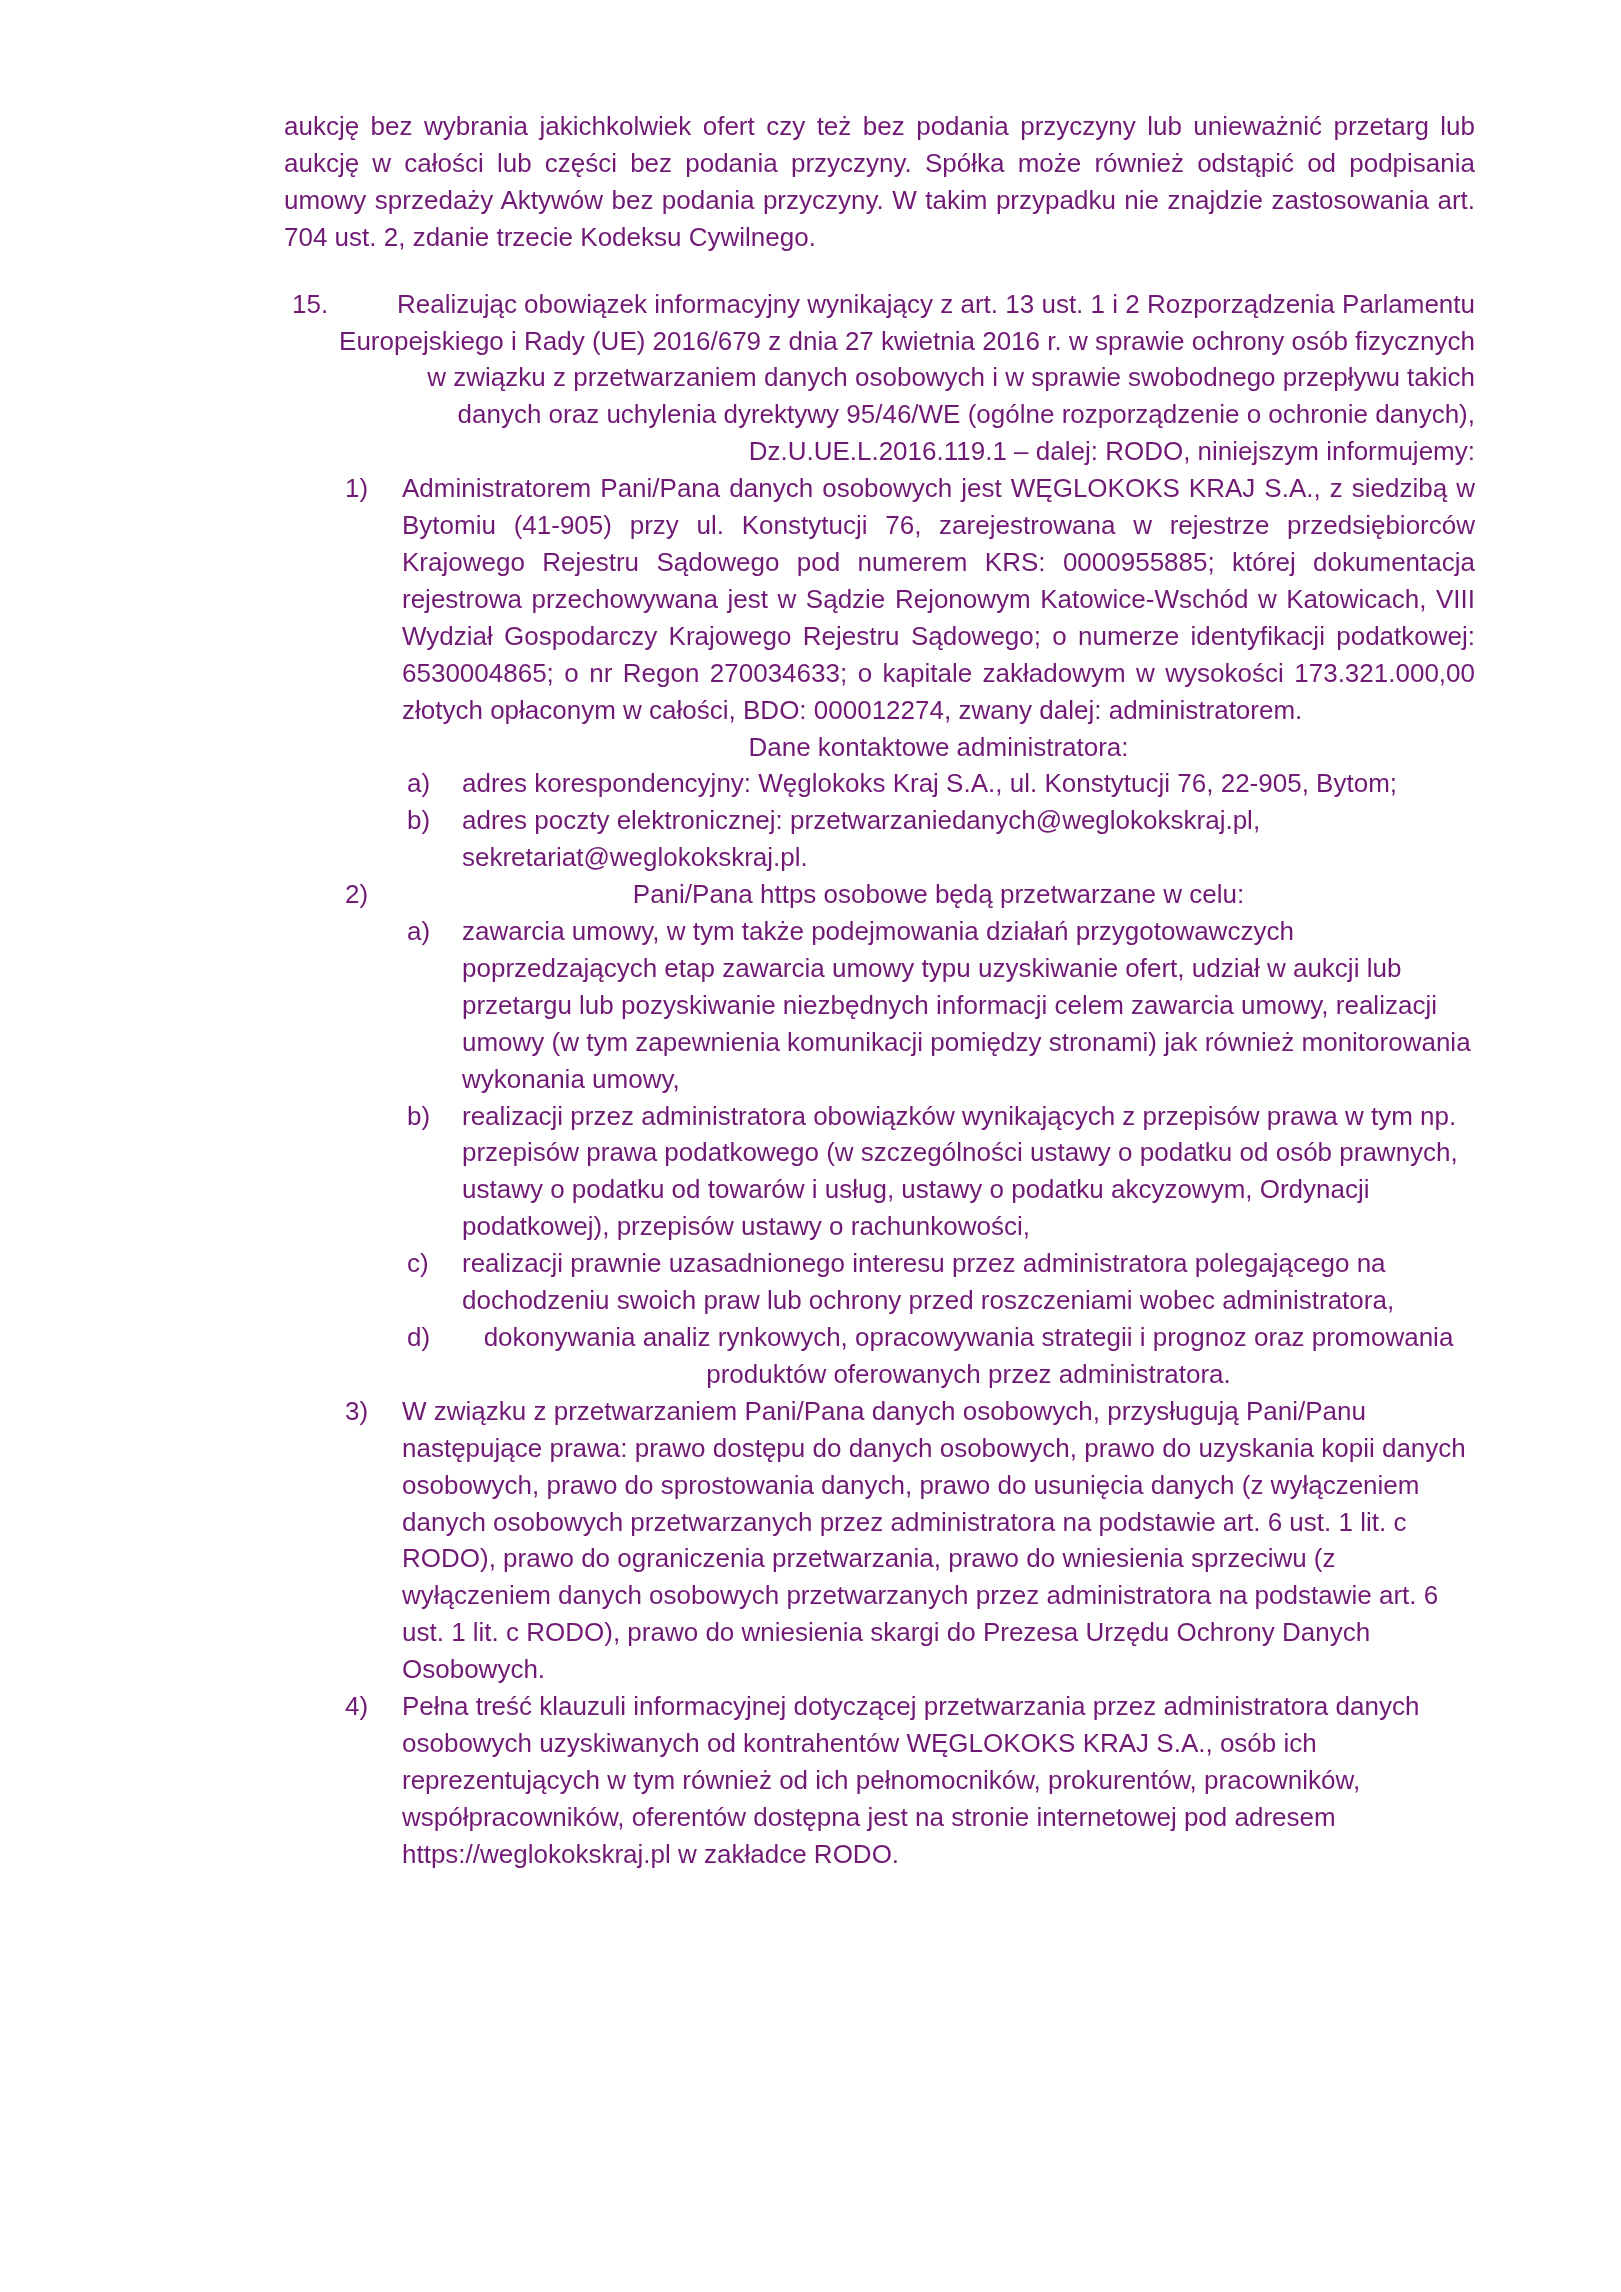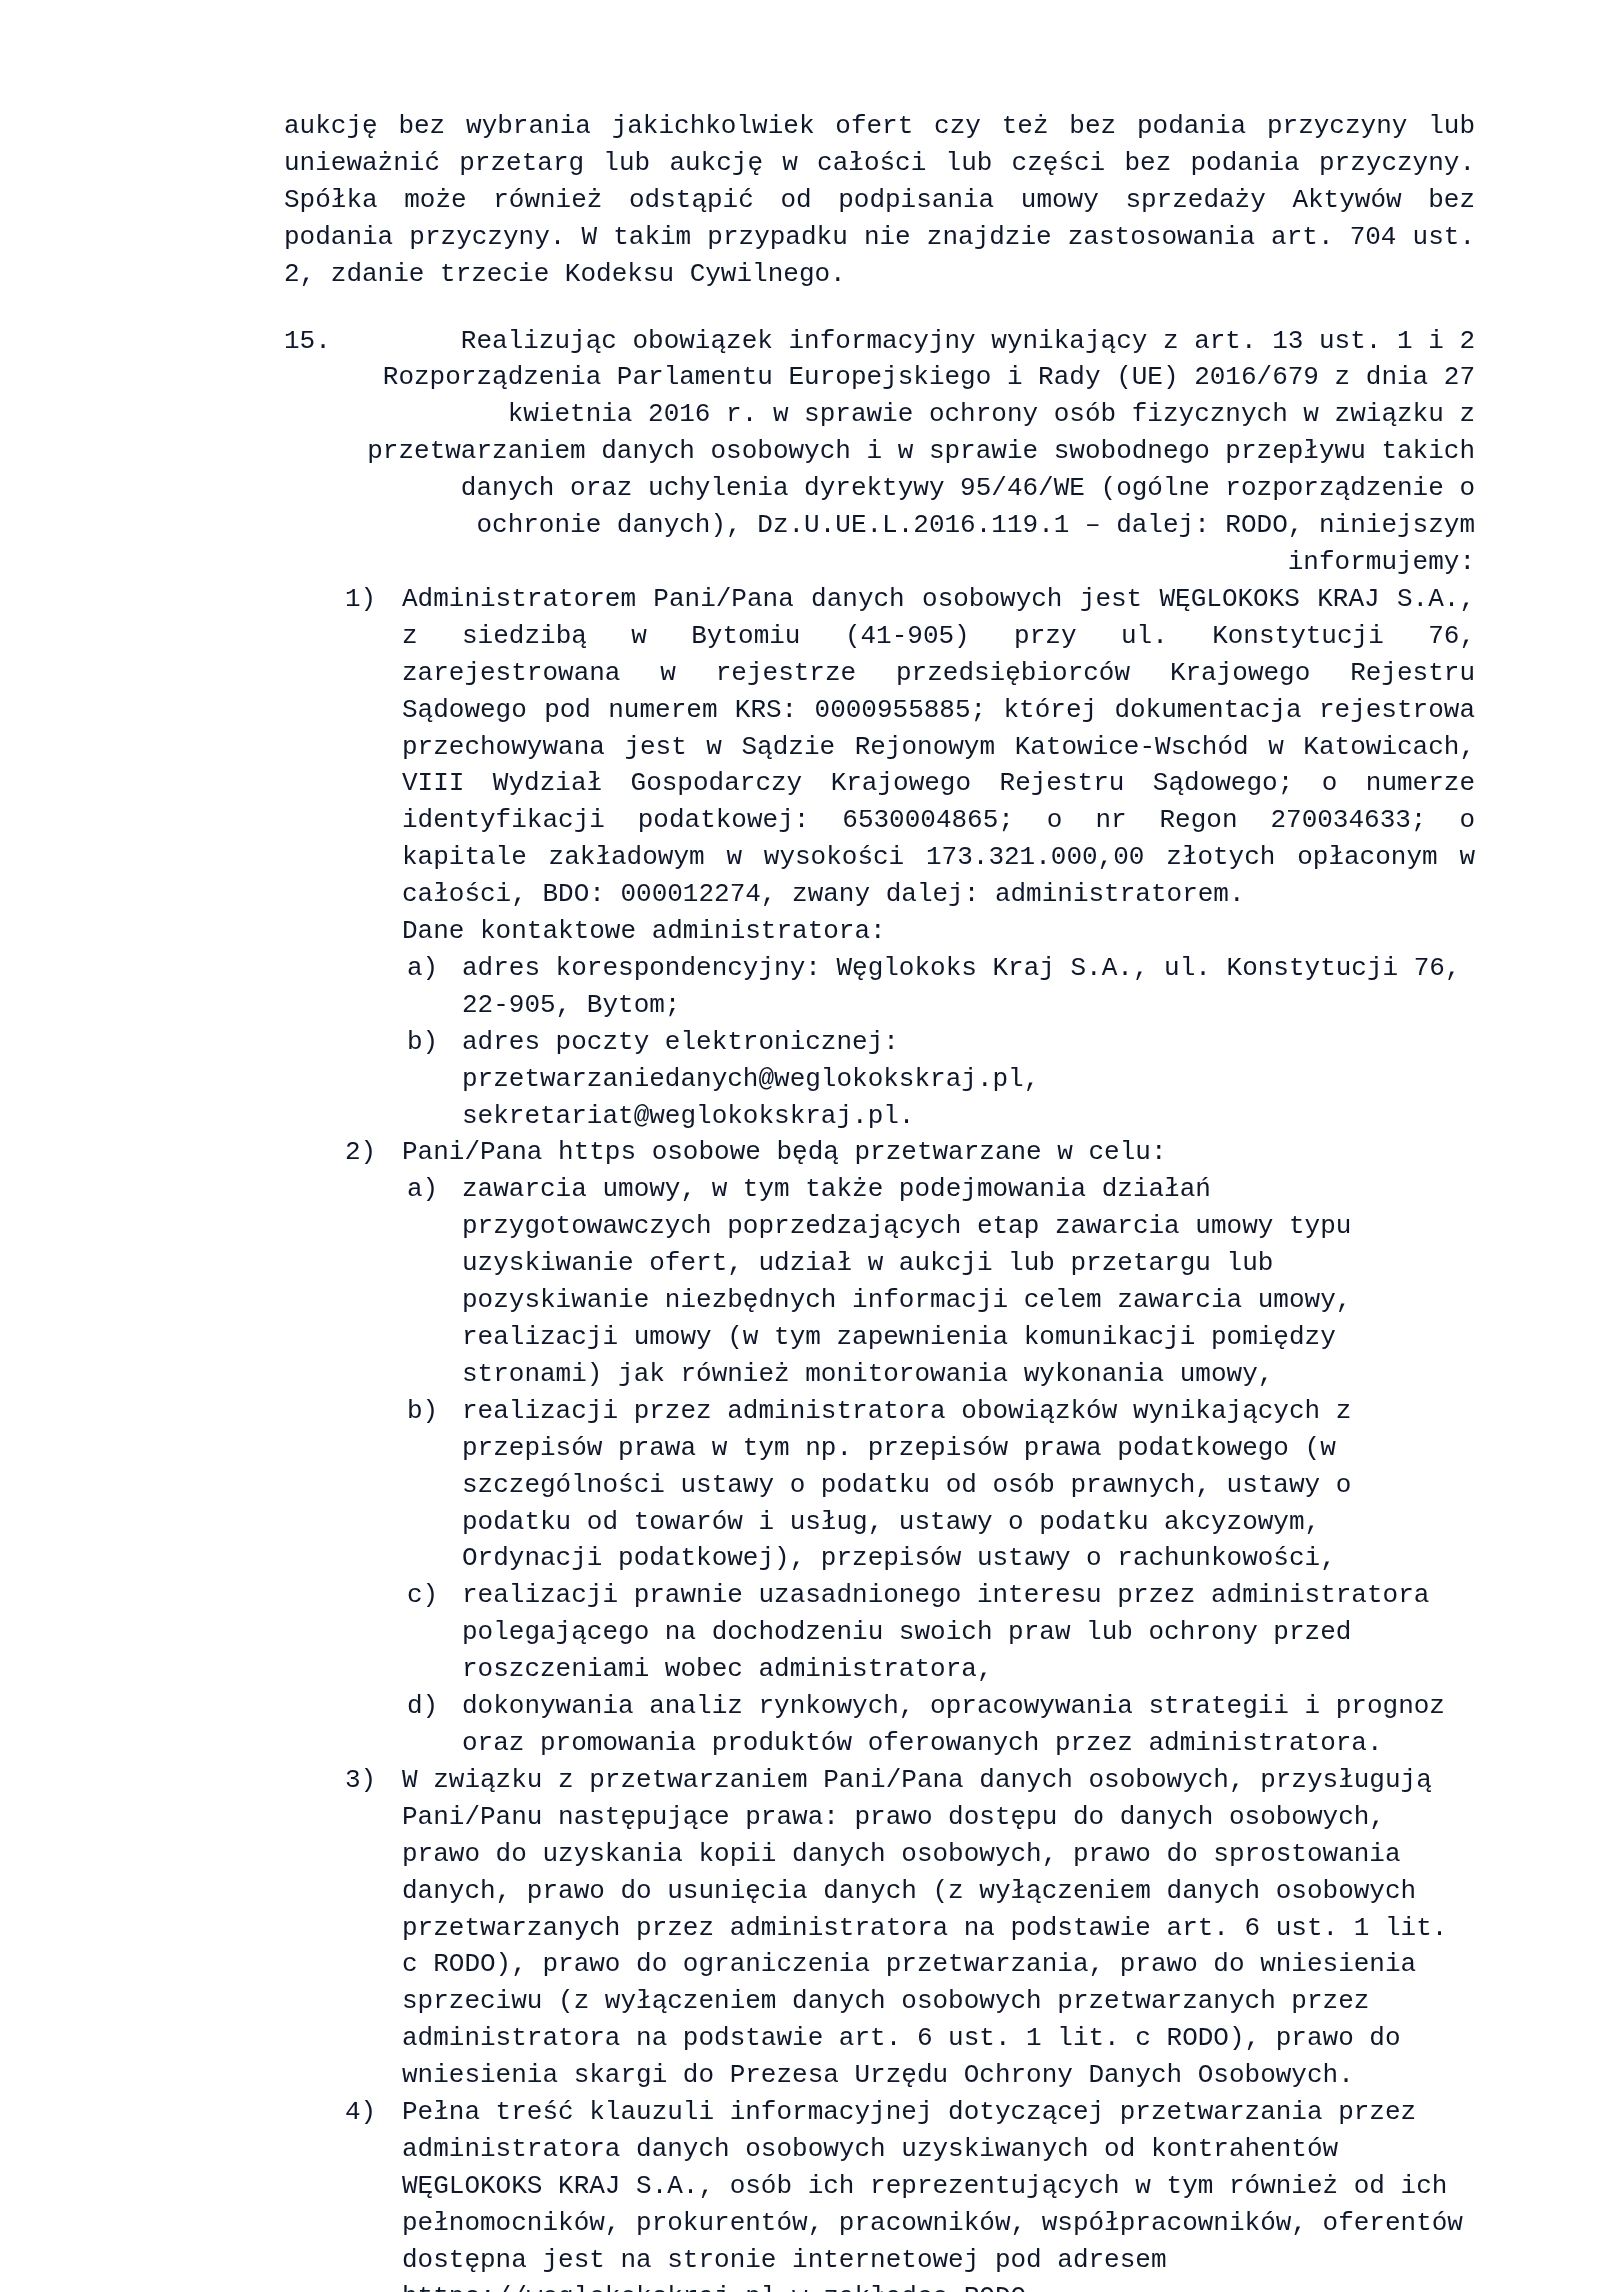--- a/index.html
+++ b/index.html
@@ -7,22 +7,22 @@
     padding: 0;
     background: #ffffff;
   }
   .page {
     width: 1621px;
     height: 2293px;
     background: #ffffff;
     position: relative;
     box-sizing: border-box;
     padding: 108px 145px 59px 284px;
-    font-family: Liberation Mono, monospace;
-    color: #0f172a;
+    font-family: Liberation Sans, sans-serif;
+    color: #701a75;
     font-size: 26px;
     line-height: 1.42;
   }
   .doc-body {
     width: 1191px;
   }
   p {
     margin: 0;
     text-align: justify;
     text-justify: inter-word;
@@ -71,21 +71,21 @@
   .lvl3 > .marker {
     width: 55px;
     flex: 0 0 55px;
     text-align: left;
     box-sizing: border-box;
   }
   .lvl3 > .content {
     flex: 1 1 auto;
   }
   .nojust {
-    text-align: left;
+    text-align: center;
   }
   .sub-note {
     margin-top: 0;
   }
 </style>
 </head>
 <body>
 
 <div class="page">
   <div class="doc-body">

